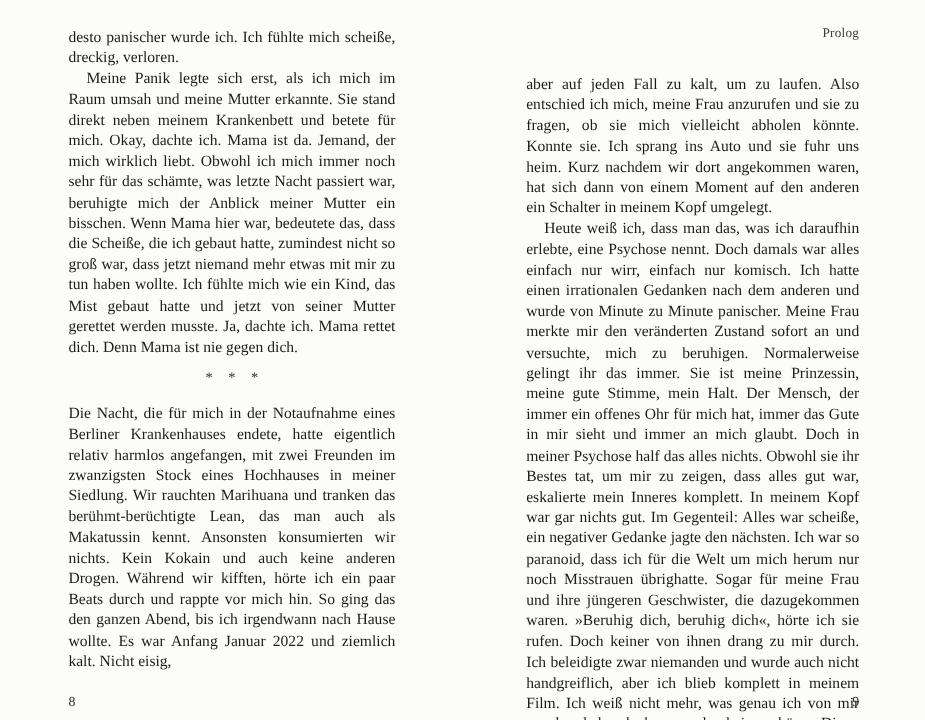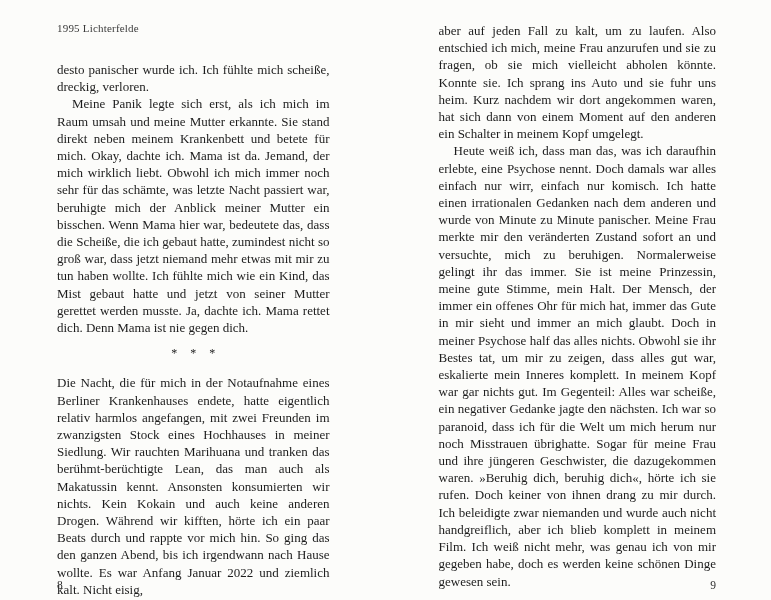--- a/index.html
+++ b/index.html
@@ -63,30 +63,30 @@
     color: #2e2e2e;
   }
   .number-left  { left: 57px; }
   .number-right { right: 55px; }
 </style>
 </head>
 <body>
 
 <div class="spread">
   <section class="page page-left">
-    <header class="running-header header-left">1995 Lichterfelde</header>
     <div class="body-text" id="left-body" lang="de">
         <p><span>desto panischer wurde ich. Ich fühlte mich scheiße, dreckig, verloren.</span></p>
         <p class="indent"><span>Meine Panik legte sich erst, als ich mich im Raum umsah und meine Mutter erkannte. Sie stand direkt neben meinem Krankenbett und betete für mich. </span><span class="em">Okay</span><span>, dachte ich. </span><span class="em">Mama ist da. Jemand, der mich wirklich liebt.</span><span> Obwohl ich mich immer noch sehr für das schämte, was letzte Nacht passiert war, beruhigte mich der Anblick meiner Mutter ein bisschen. Wenn Mama hier war, bedeutete das, dass die Scheiße, die ich gebaut hatte, zumindest nicht so groß war, dass jetzt niemand mehr etwas mit mir zu tun haben wollte. Ich fühlte mich wie ein Kind, das Mist gebaut hatte und jetzt von seiner Mutter gerettet werden musste. </span><span class="em">Ja</span><span>, dachte ich. </span><span class="em">Mama rettet dich. Denn Mama ist nie gegen dich.</span></p>
         <div class="separator">* * *</div>
         <p><span>Die Nacht, die für mich in der Notaufnahme eines Berliner Krankenhauses endete, hatte eigentlich relativ harmlos angefangen, mit zwei Freunden im zwanzigsten Stock eines Hochhauses in meiner Siedlung. Wir rauchten Marihuana und tranken das berühmt-berüchtigte Lean, das man auch als Makatussin kennt. Ansonsten konsumierten wir nichts. Kein Kokain und auch keine anderen Drogen. Während wir kifften, hörte ich ein paar Beats durch und rappte vor mich hin. So ging das den ganzen Abend, bis ich irgendwann nach Hause wollte. Es war Anfang Januar 2022 und ziemlich kalt. Nicht eisig,</span></p>
       </div>
     <footer class="page-number number-left">8</footer>
   </section>
 
   <section class="page page-right">
+    <header class="running-header header-right">Prolog</header>
     <div class="body-text" id="right-body" lang="de">
         <p><span>aber auf jeden Fall zu kalt, um zu laufen. Also entschied ich mich, meine Frau anzurufen und sie zu fragen, ob sie mich vielleicht abholen könnte. Konnte sie. Ich sprang ins Auto und sie fuhr uns heim. Kurz nachdem wir dort angekommen waren, hat sich dann von einem Moment auf den anderen ein Schalter in meinem Kopf umgelegt.</span></p>
         <p class="indent"><span>Heute weiß ich, dass man das, was ich daraufhin erlebte, eine Psychose nennt. Doch damals war alles einfach nur wirr, einfach nur komisch. Ich hatte einen irrationalen Gedanken nach dem anderen und wurde von Minute zu Minute panischer. Meine Frau merkte mir den veränderten Zustand sofort an und versuchte, mich zu beruhigen. Normalerweise gelingt ihr das immer. Sie ist meine Prinzessin, meine gute Stimme, mein Halt. Der Mensch, der immer ein offenes Ohr für mich hat, immer das Gute in mir sieht und immer an mich glaubt. Doch in meiner Psychose half das alles nichts. Obwohl sie ihr Bestes tat, um mir zu zeigen, dass alles gut war, eskalierte mein Inneres komplett. In meinem Kopf war gar nichts gut. Im Gegenteil: Alles war scheiße, ein negativer Gedanke jagte den nächsten. Ich war so paranoid, dass ich für die Welt um mich herum nur noch Misstrauen übrighatte. Sogar für meine Frau und ihre jüngeren Geschwister, die dazugekommen waren. </span><span class="em">»Beruhig dich, beruhig dich«</span><span>, hörte ich sie rufen. Doch keiner von ihnen drang zu mir durch. Ich beleidigte zwar niemanden und wurde auch nicht handgreiflich, aber ich blieb komplett in meinem Film. Ich weiß nicht mehr, was genau ich von mir gegeben habe, doch es werden keine schönen Dinge gewesen sein.</span></p>
       </div>
     <footer class="page-number number-right">9</footer>
   </section>
 </div>
 
 </body></html>

